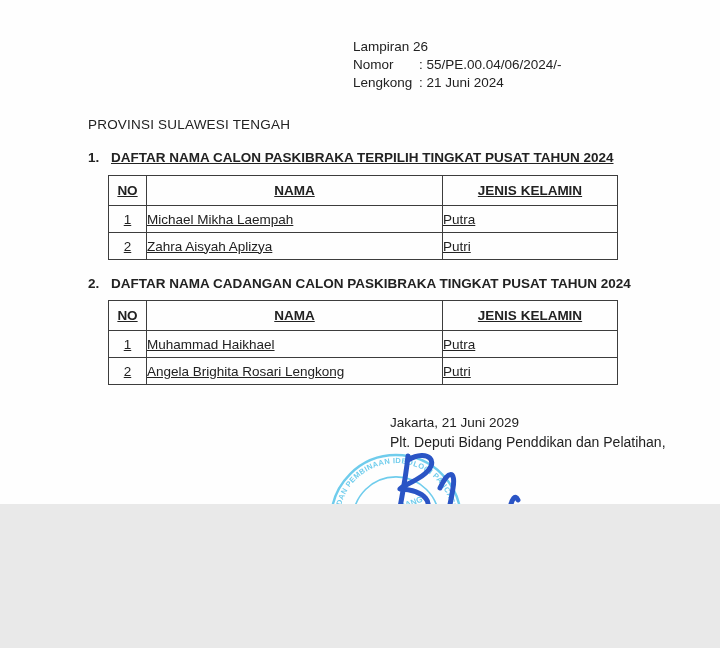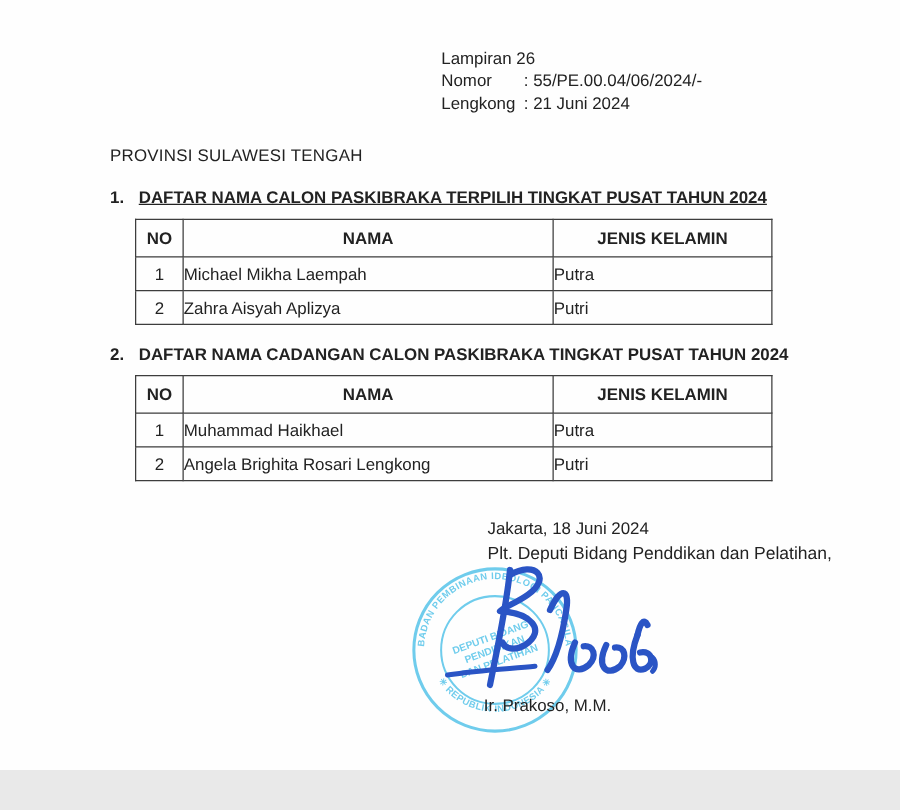--- a/index.html
+++ b/index.html
@@ -1,29 +1,29 @@
 <!DOCTYPE html>
 <html><head>
 <meta charset="utf-8">
 <style>
   html,body{margin:0;padding:0;background:#e9e9e9;}
   #canvas{
-    position:relative;width:720px;height:616px;background:#fefefe;
+    position:relative;width:720px;height:504px;background:#fefefe;
     font-family:"Liberation Sans",sans-serif;color:#222;overflow:hidden;
   }
   .abs{position:absolute;}
   .hdr-block{left:353px;top:38px;font-size:13.5px;line-height:18px;}
   .hdr-line{white-space:nowrap;}
   .hdr-label{display:inline-block;width:66px;}
   .province{left:88px;top:117px;font-size:13.5px;font-weight:normal;letter-spacing:.2px;}
   .sec-heading{font-size:13.5px;font-weight:bold;white-space:nowrap;}
   .sec-no{display:inline-block;width:23px;}
   table.doc-table{
     position:absolute;left:108px;width:509px;border-collapse:collapse;table-layout:fixed;
-    font-size:13.5px;color:#222;
+    font-size:13.5px;color:#222;text-decoration:underline;
   }
   table.doc-table th,table.doc-table td{
     border:1.5px solid #3d3d3d;overflow:hidden;white-space:nowrap;
   }
   table.doc-table th{height:29px;font-weight:bold;text-align:center;padding:0;}
   table.doc-table td{height:26px;padding:0;}
   td.c-no{text-align:center;}
   td.c-nama,td.c-jk{text-align:left;padding-left:10px;}
   .citydate{left:390px;top:415px;font-size:13.5px;}
   .titleline{left:390px;top:434px;font-size:14px;white-space:nowrap;}
@@ -103,21 +103,21 @@
         <td class="c-jk">Putra</td>
       </tr>
       <tr>
         <td class="c-no">2</td>
         <td class="c-nama">Angela Brighita Rosari Lengkong</td>
         <td class="c-jk">Putri</td>
       </tr>
     </tbody>
   </table>
 
-  <div class="abs citydate">Jakarta, 18 Juni 2024</div>
+  <div class="abs citydate">Jakarta, 21 Juni 2029</div>
   <div class="abs titleline">Plt. Deputi Bidang Penddikan dan Pelatihan,</div>
 
   <svg class="abs stamp-svg" width="142" height="142" viewBox="0 0 140 140">
     <defs>
       <path id="arcTop" d="M 14,70 A 56,56 0 0 1 126,70"></path>
       <path id="arcBottom" d="M 21,86 A 53,53 0 0 0 119,86"></path>
     </defs>
     <g fill="none" stroke="#4cc0e8">
       <circle cx="70" cy="70" r="64" stroke-width="2.4"></circle>
       <circle cx="70" cy="70" r="42.5" stroke-width="1.6"></circle>

